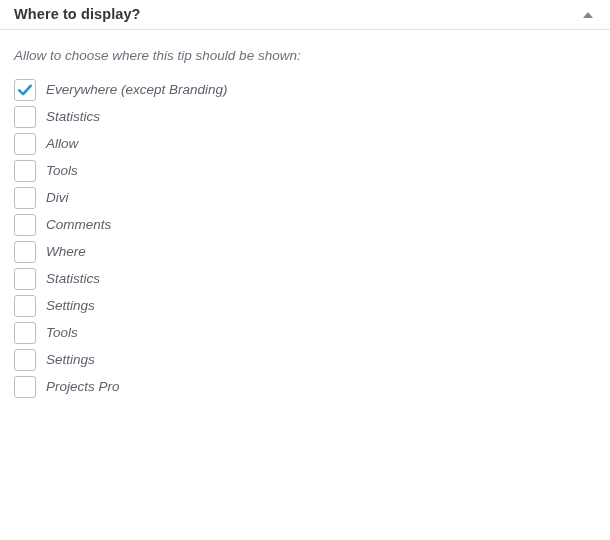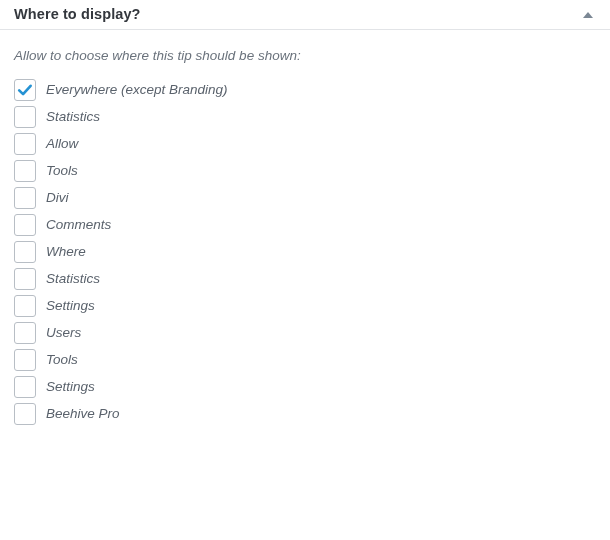--- a/index.html
+++ b/index.html
@@ -172,30 +172,26 @@
         <li class="option-row">
           <span class="checkbox"></span>
           <span class="option-label">Statistics</span>
         </li>
         <li class="option-row">
           <span class="checkbox"></span>
           <span class="option-label">Settings</span>
         </li>
         <li class="option-row">
           <span class="checkbox"></span>
-          <span class="option-label">Users</span>
-        </li>
-        <li class="option-row">
-          <span class="checkbox"></span>
           <span class="option-label">Tools</span>
         </li>
         <li class="option-row">
           <span class="checkbox"></span>
           <span class="option-label">Settings</span>
         </li>
         <li class="option-row">
           <span class="checkbox"></span>
-          <span class="option-label">Beehive Pro</span>
+          <span class="option-label">Projects Pro</span>
         </li>
       </ul>
   </div>
 
 </div>
 
 </body></html>

